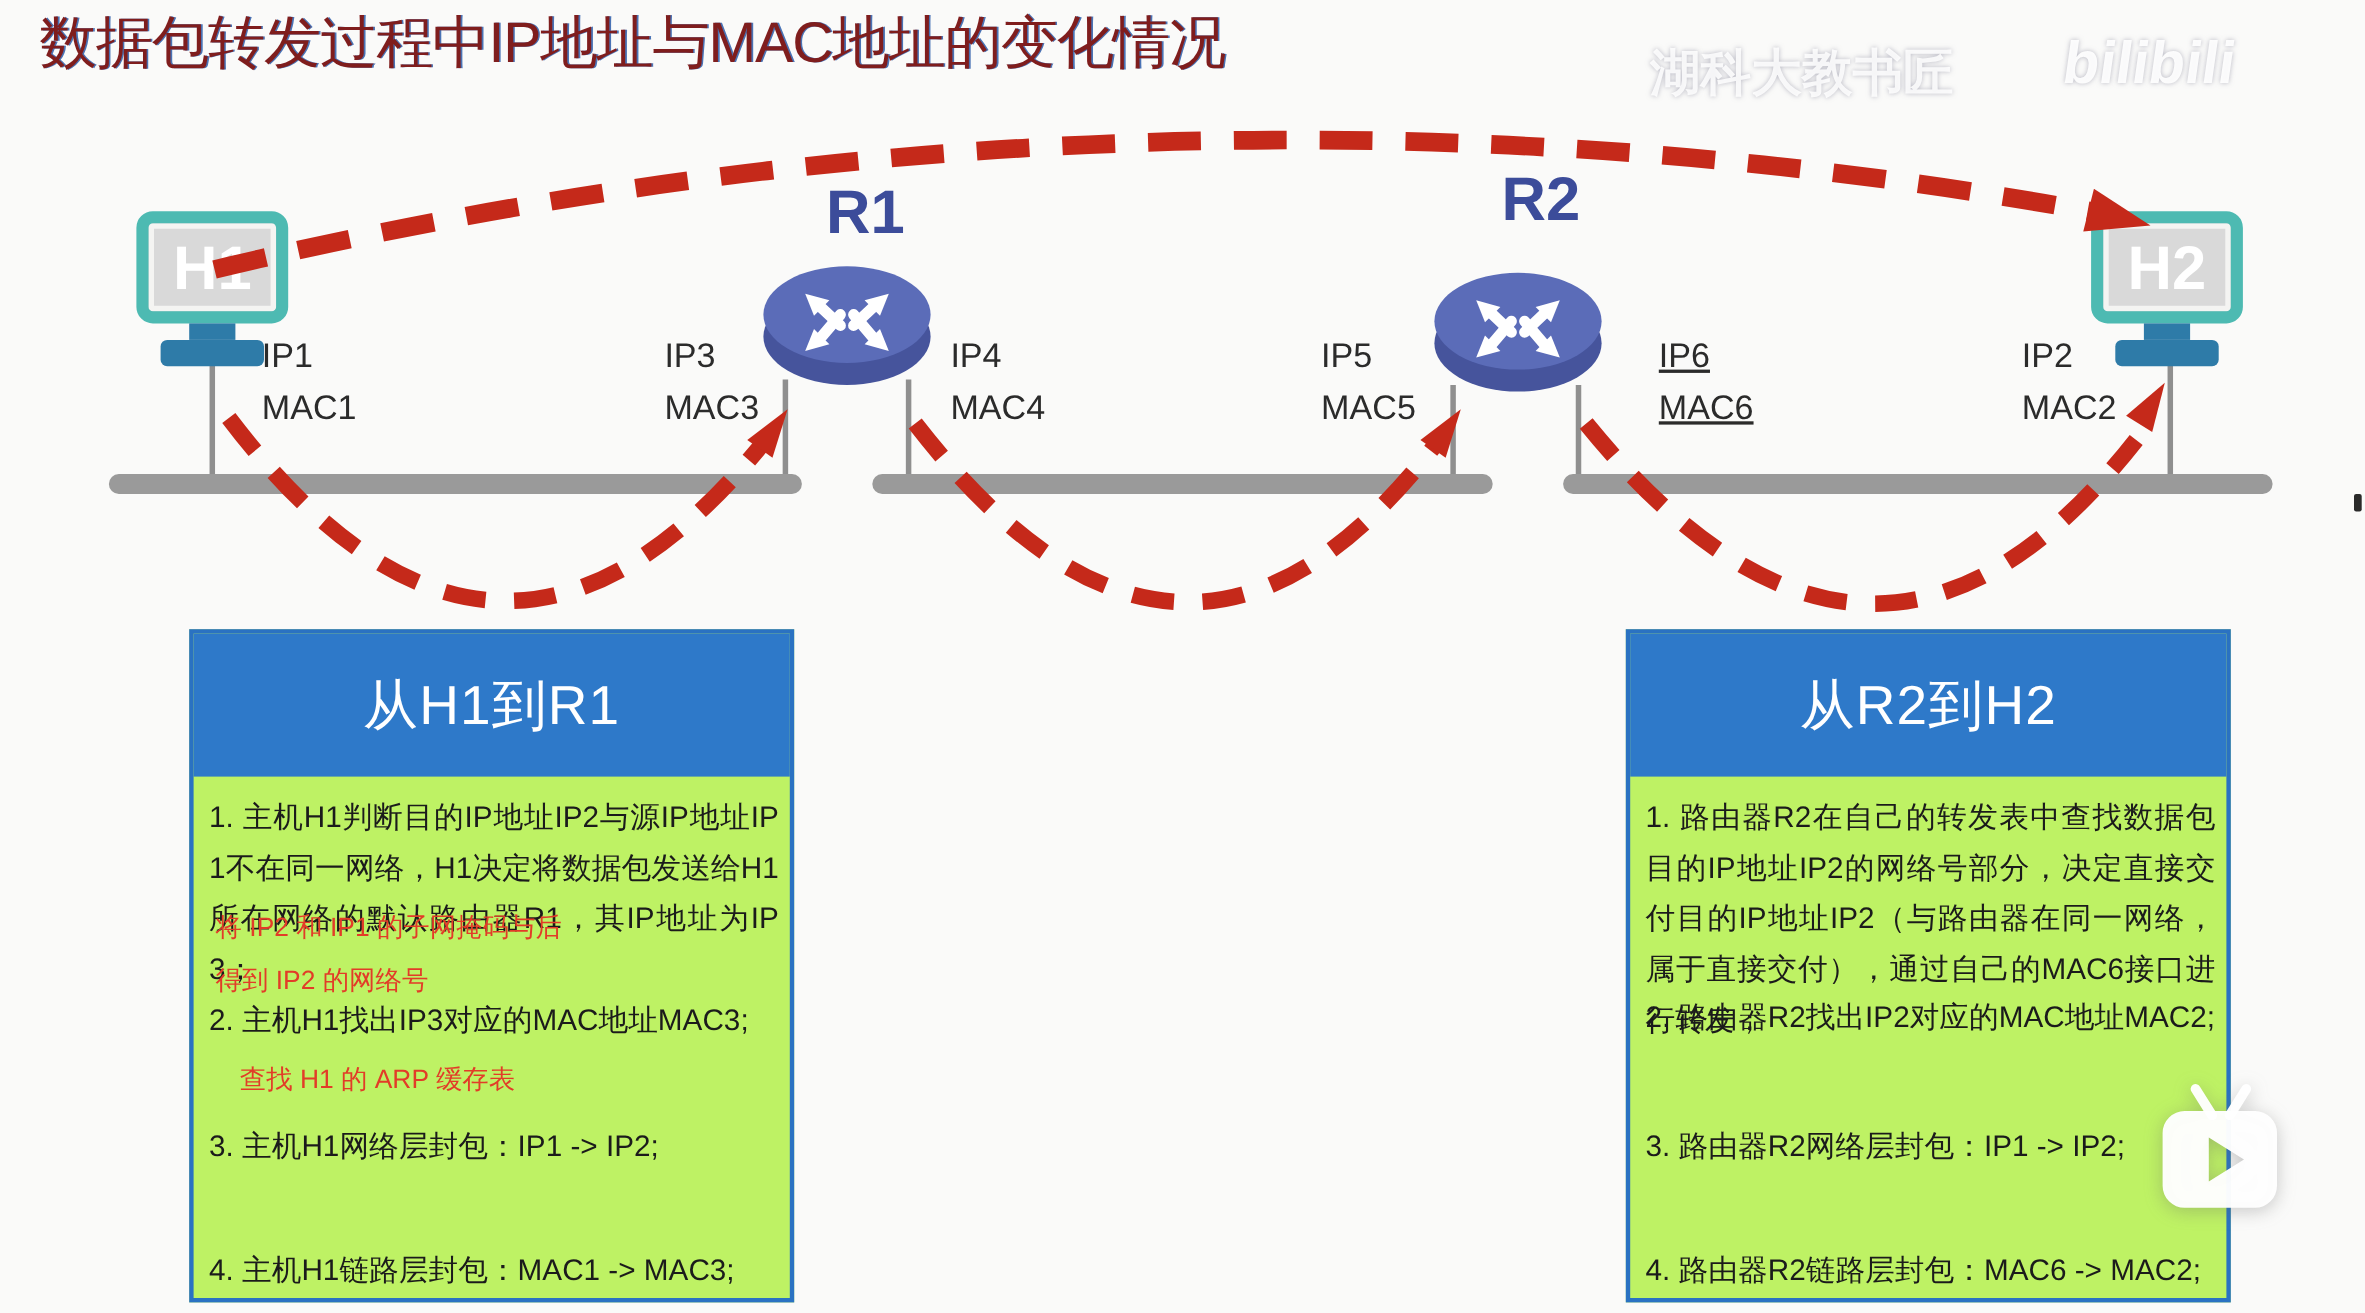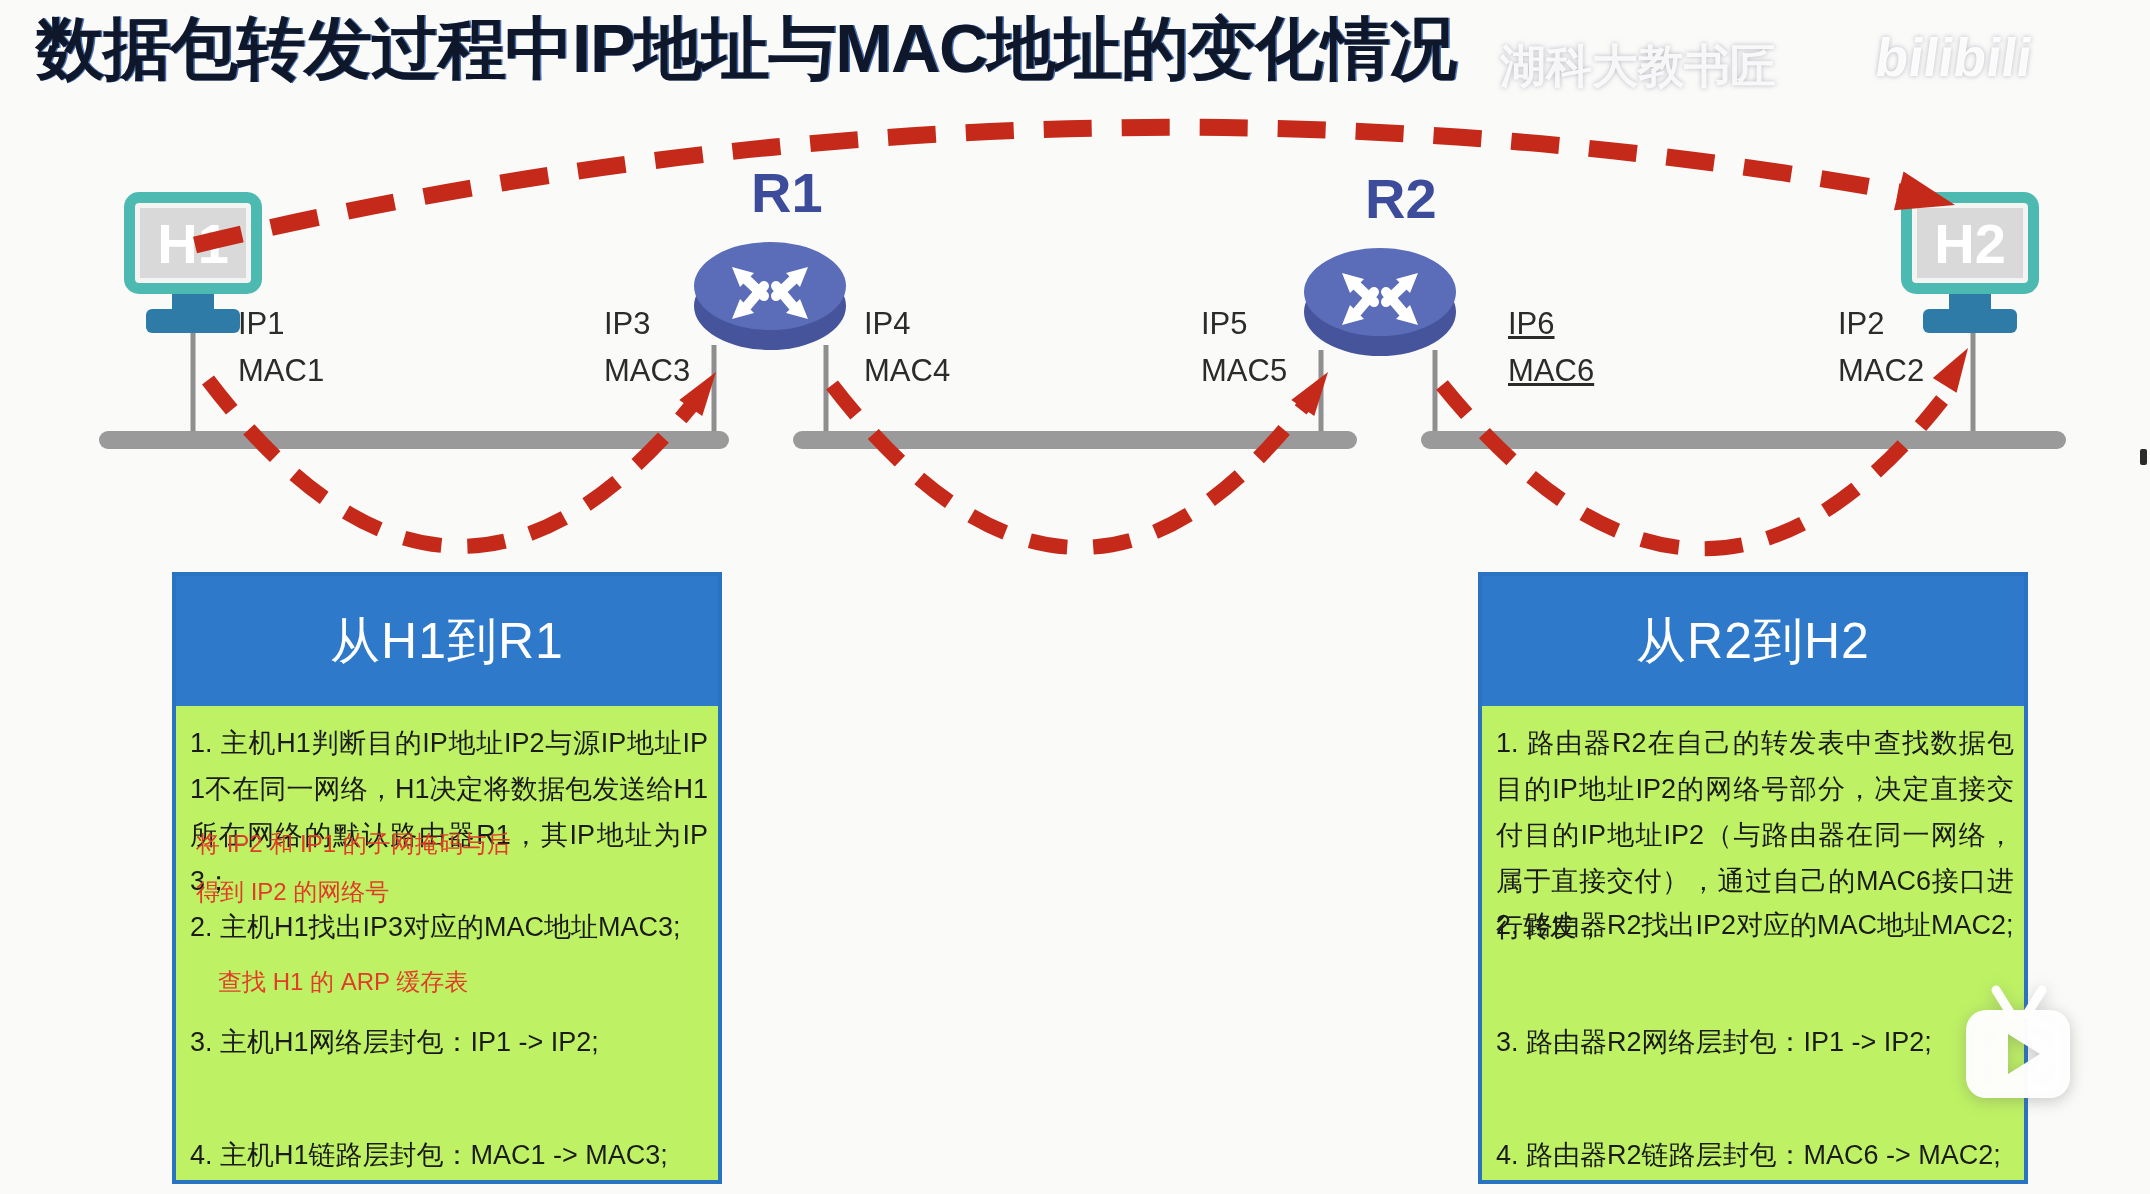--- a/index.html
+++ b/index.html
@@ -4,22 +4,22 @@
 <style>
   html,body{margin:0;padding:0;background:#e8e8e8;}
   .stage{
     position:relative; width:2150px; height:1194px;
     background:#fafaf9; overflow:hidden;
     font-family:"Liberation Sans","DejaVu Sans",sans-serif;
   }
   
   .page-title{
     position:absolute; left:36px; top:4px;
-    font-size:68px; font-weight:700; letter-spacing:-1px;
-    color:#0f172a; white-space:nowrap;
+    font-size:52px; font-weight:400; letter-spacing:-1px;
+    color:#7f1d1d; white-space:nowrap;
     text-shadow:1.5px 0 0 #4a73b5;
   }
   .wm-brand{
     position:absolute; left:1500px; top:36px;
     font-size:46px; font-weight:700; color:rgba(255,255,255,0.85);
     text-shadow:0 0 5px rgba(130,130,150,0.55); white-space:nowrap;
   }
   .wm-logo{
     position:absolute; left:1876px; top:26px;
     font-size:54px; font-weight:800; color:rgba(255,255,255,0.92);
@@ -111,21 +111,21 @@
 
   <div class="host" style="left:1901px; top:192px;border-radius:17px;">
     <div class="monitor">
       <span>H2</span>
     </div>
     <div class="neck"></div>
     <div class="base"></div>
   </div>
 
   <div class="rlabel" style="left:722px; top:160px;">R1</div>
-  <div class="rlabel" style="left:1336px; top:166px;">R2</div>
+  <div class="rlabel" style="left:1336px; top:148px;">R2</div>
 
   <div class="router" style="left:692px; top:234px;">
     <svg width="156" height="120" viewBox="0 0 156 120">
       <ellipse cx="78" cy="72" rx="76" ry="44" fill="#46549c"></ellipse>
       <ellipse cx="78" cy="52" rx="76" ry="44" fill="#5b6cb8"></ellipse>
       <g stroke="#ffffff" stroke-width="10" stroke-linecap="round">
         <line x1="84" y1="62" x2="101" y2="46"></line>
         <line x1="72" y1="62" x2="55" y2="46"></line>
         <line x1="72" y1="52" x2="55" y2="72"></line>
         <line x1="84" y1="52" x2="101" y2="72"></line>

